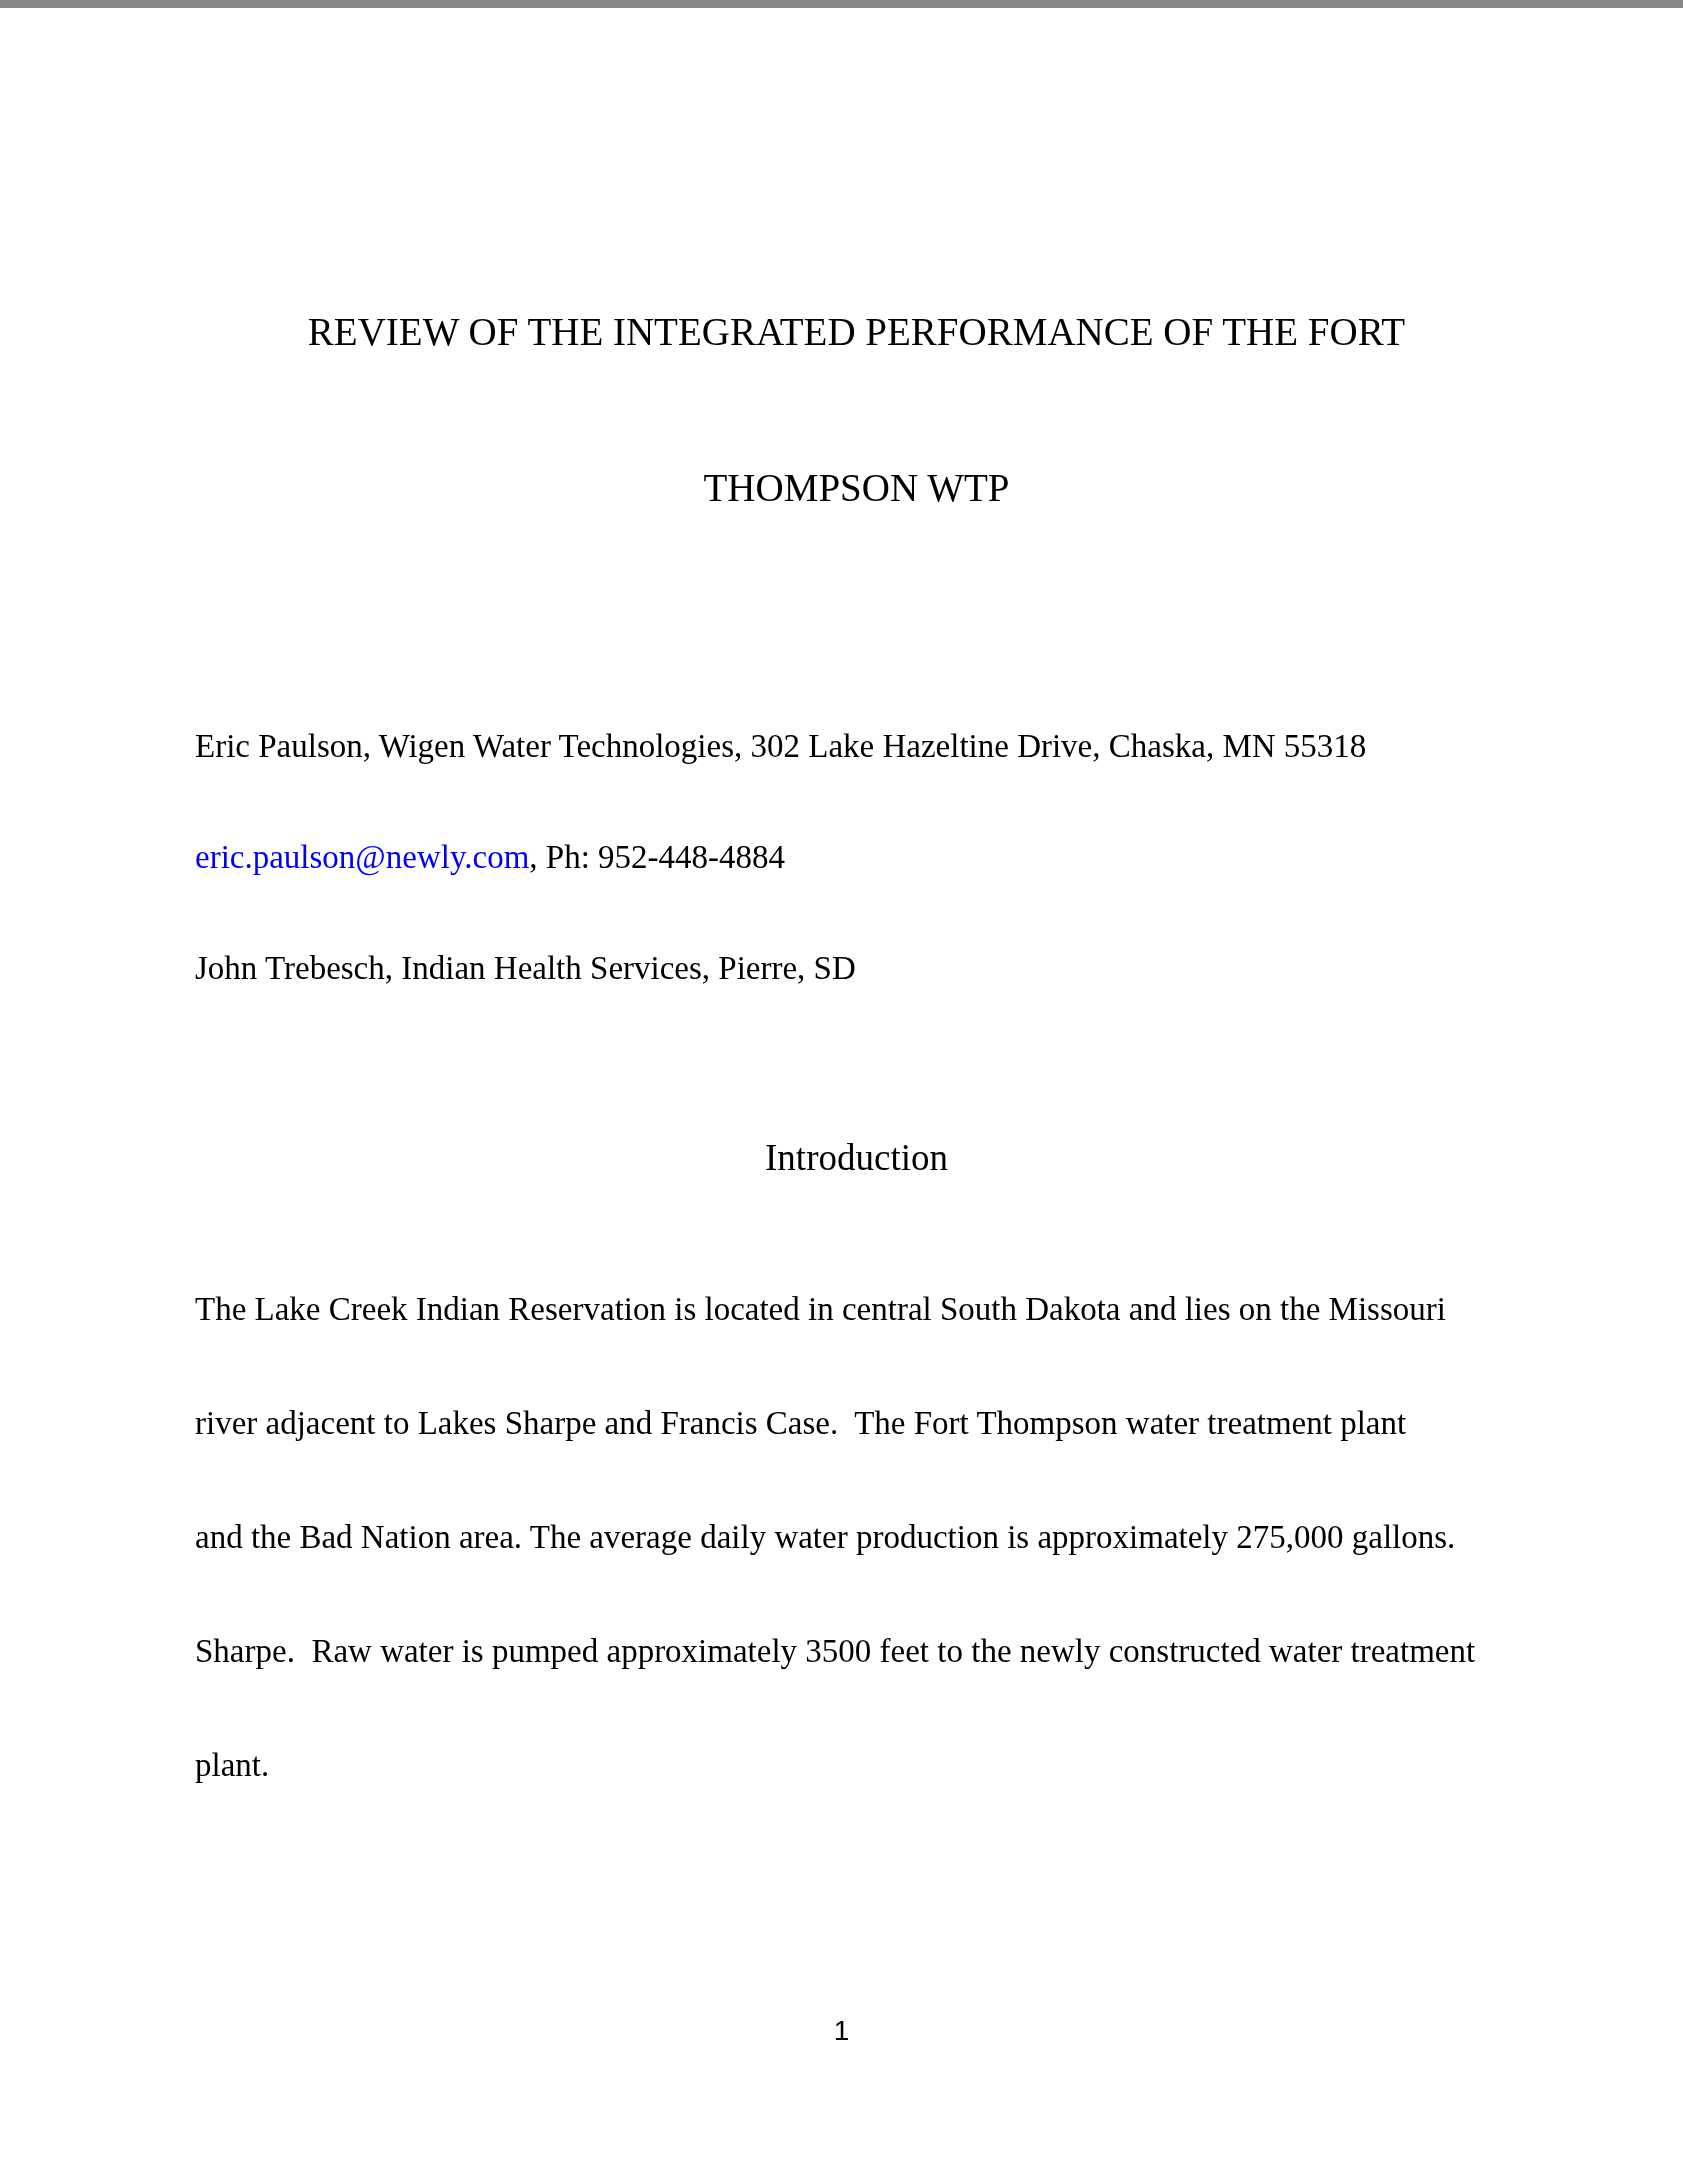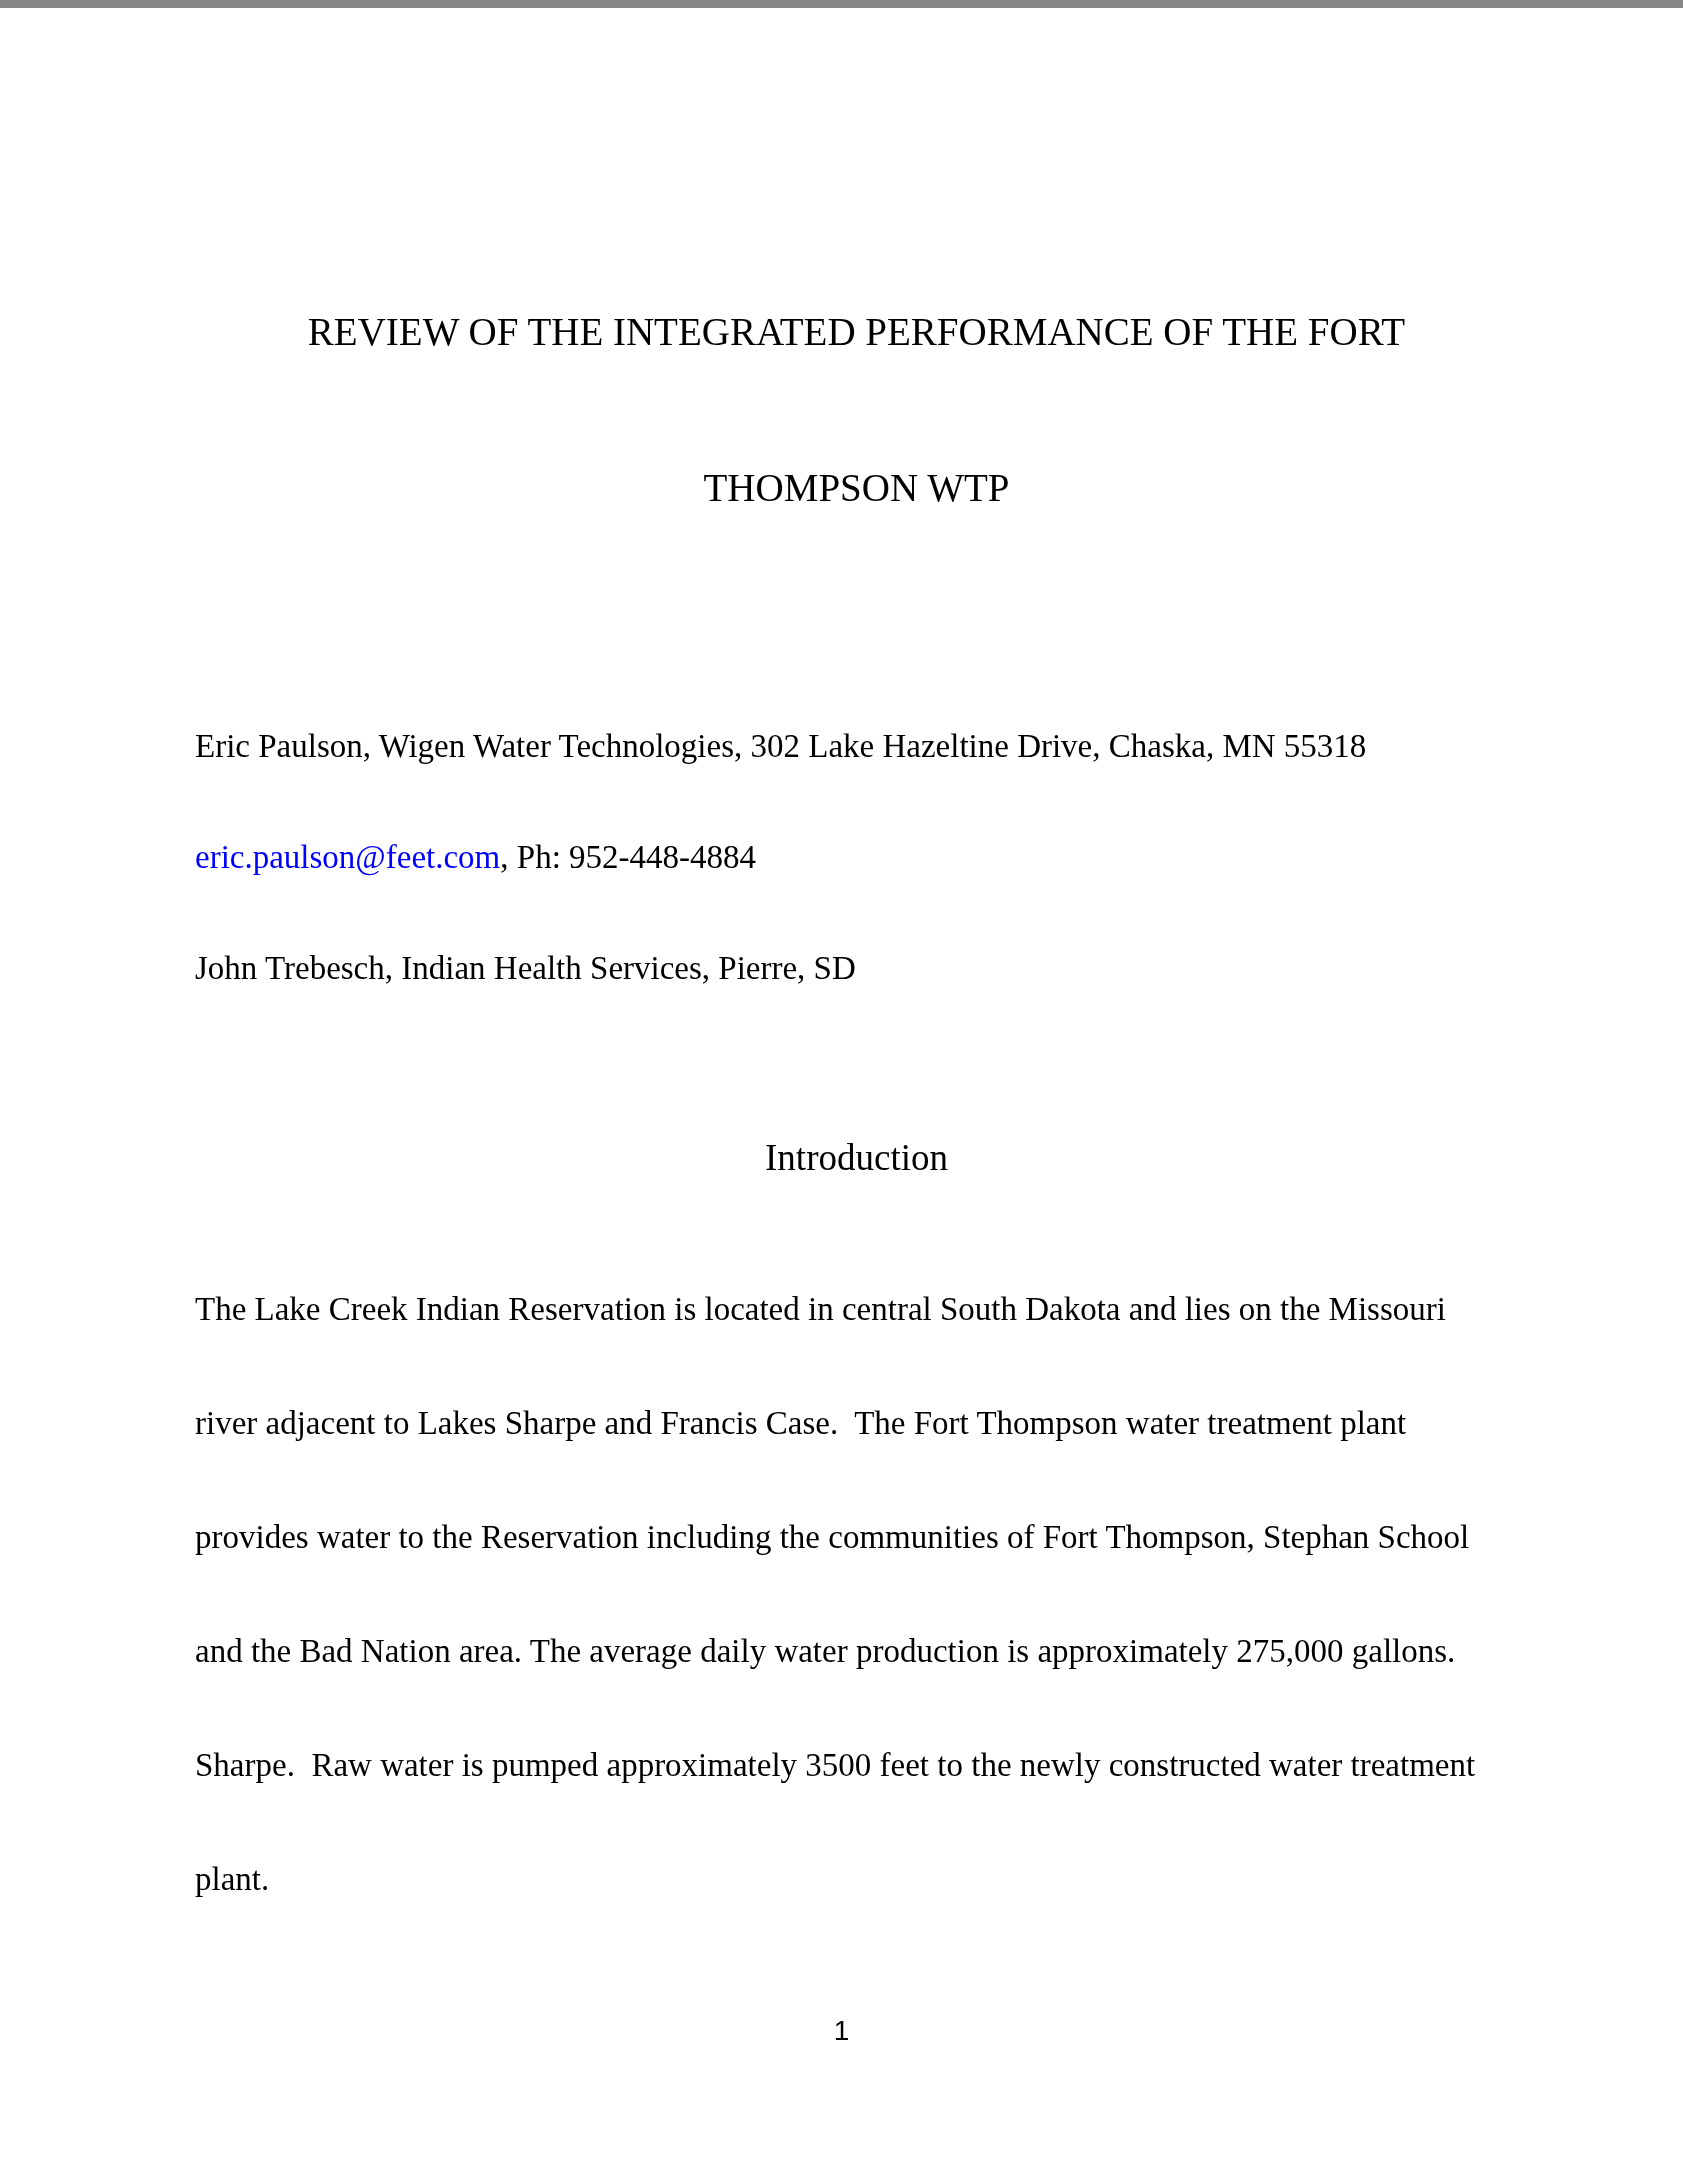--- a/index.html
+++ b/index.html
@@ -71,30 +71,29 @@
 <div class="page">
   <div class="content">
 
     <h1 class="doc-title">
       <div>REVIEW OF THE INTEGRATED PERFORMANCE OF THE FORT</div>
       <div>THOMPSON WTP</div>
     </h1>
 
     <div class="authors">
       <div>Eric Paulson, Wigen Water Technologies, 302 Lake Hazeltine Drive, Chaska, MN 55318</div>
-      <div><a class="email-link">eric.paulson@feet.com</a><span>, Ph: 952-448-4884</span></div>
+      <div><a class="email-link">eric.paulson@newly.com</a><span>, Ph: 952-448-4884</span></div>
       <div>John Trebesch, Indian Health Services, Pierre, SD</div>
     </div>
 
     <h2 class="section-heading" id="heading-introduction">Introduction</h2>
 
     <div class="para" id="para-1">
       <div>The Lake Creek Indian Reservation is located in central South Dakota and lies on the Missouri</div>
       <div>river adjacent to Lakes Sharpe and Francis Case.  The Fort Thompson water treatment plant</div>
-      <div>provides water to the Reservation including the communities of Fort Thompson, Stephan School</div>
       <div>and the Bad Nation area. The average daily water production is approximately 275,000 gallons.</div>
       <div>Sharpe.  Raw water is pumped approximately 3500 feet to the newly constructed water treatment</div>
       <div>plant.</div>
     </div>
 
   </div>
 
   <div class="page-number">1</div>
 </div>
 

